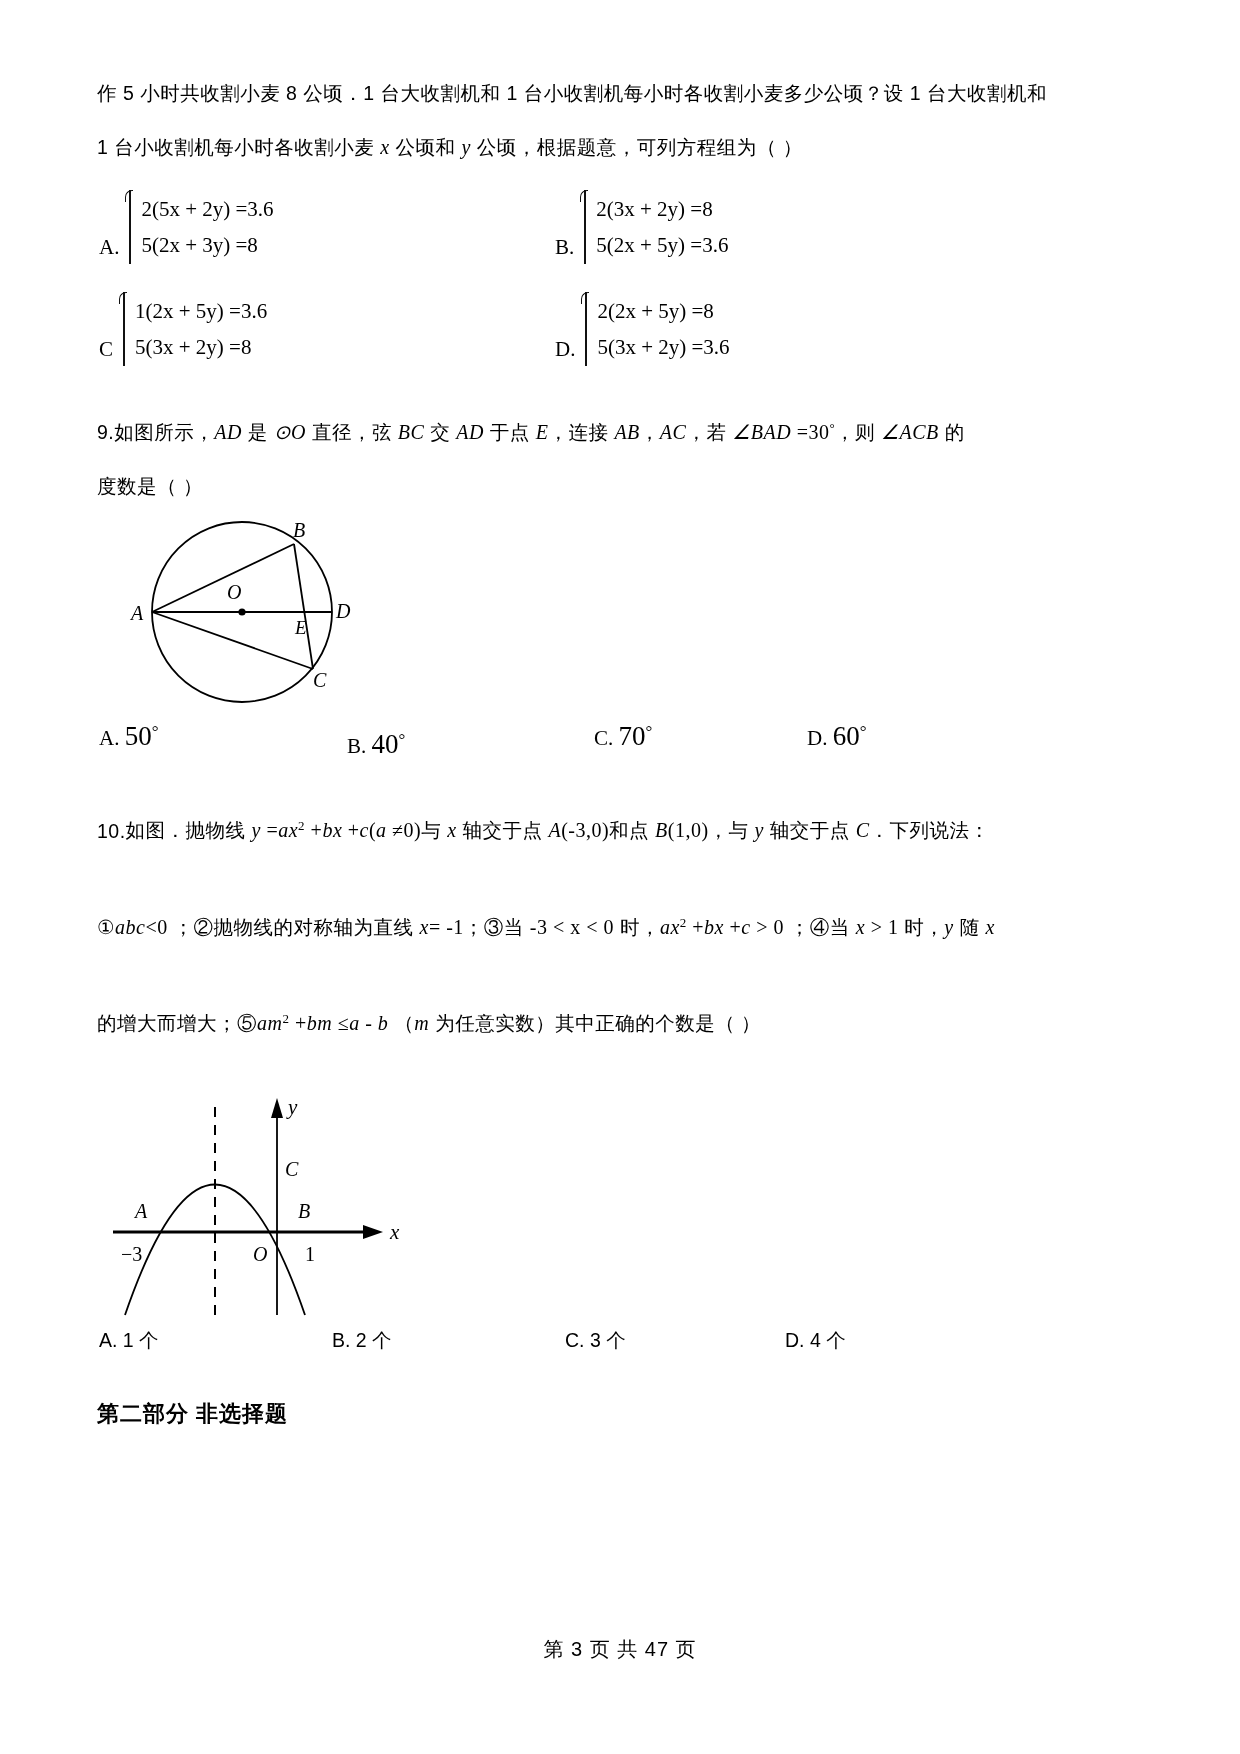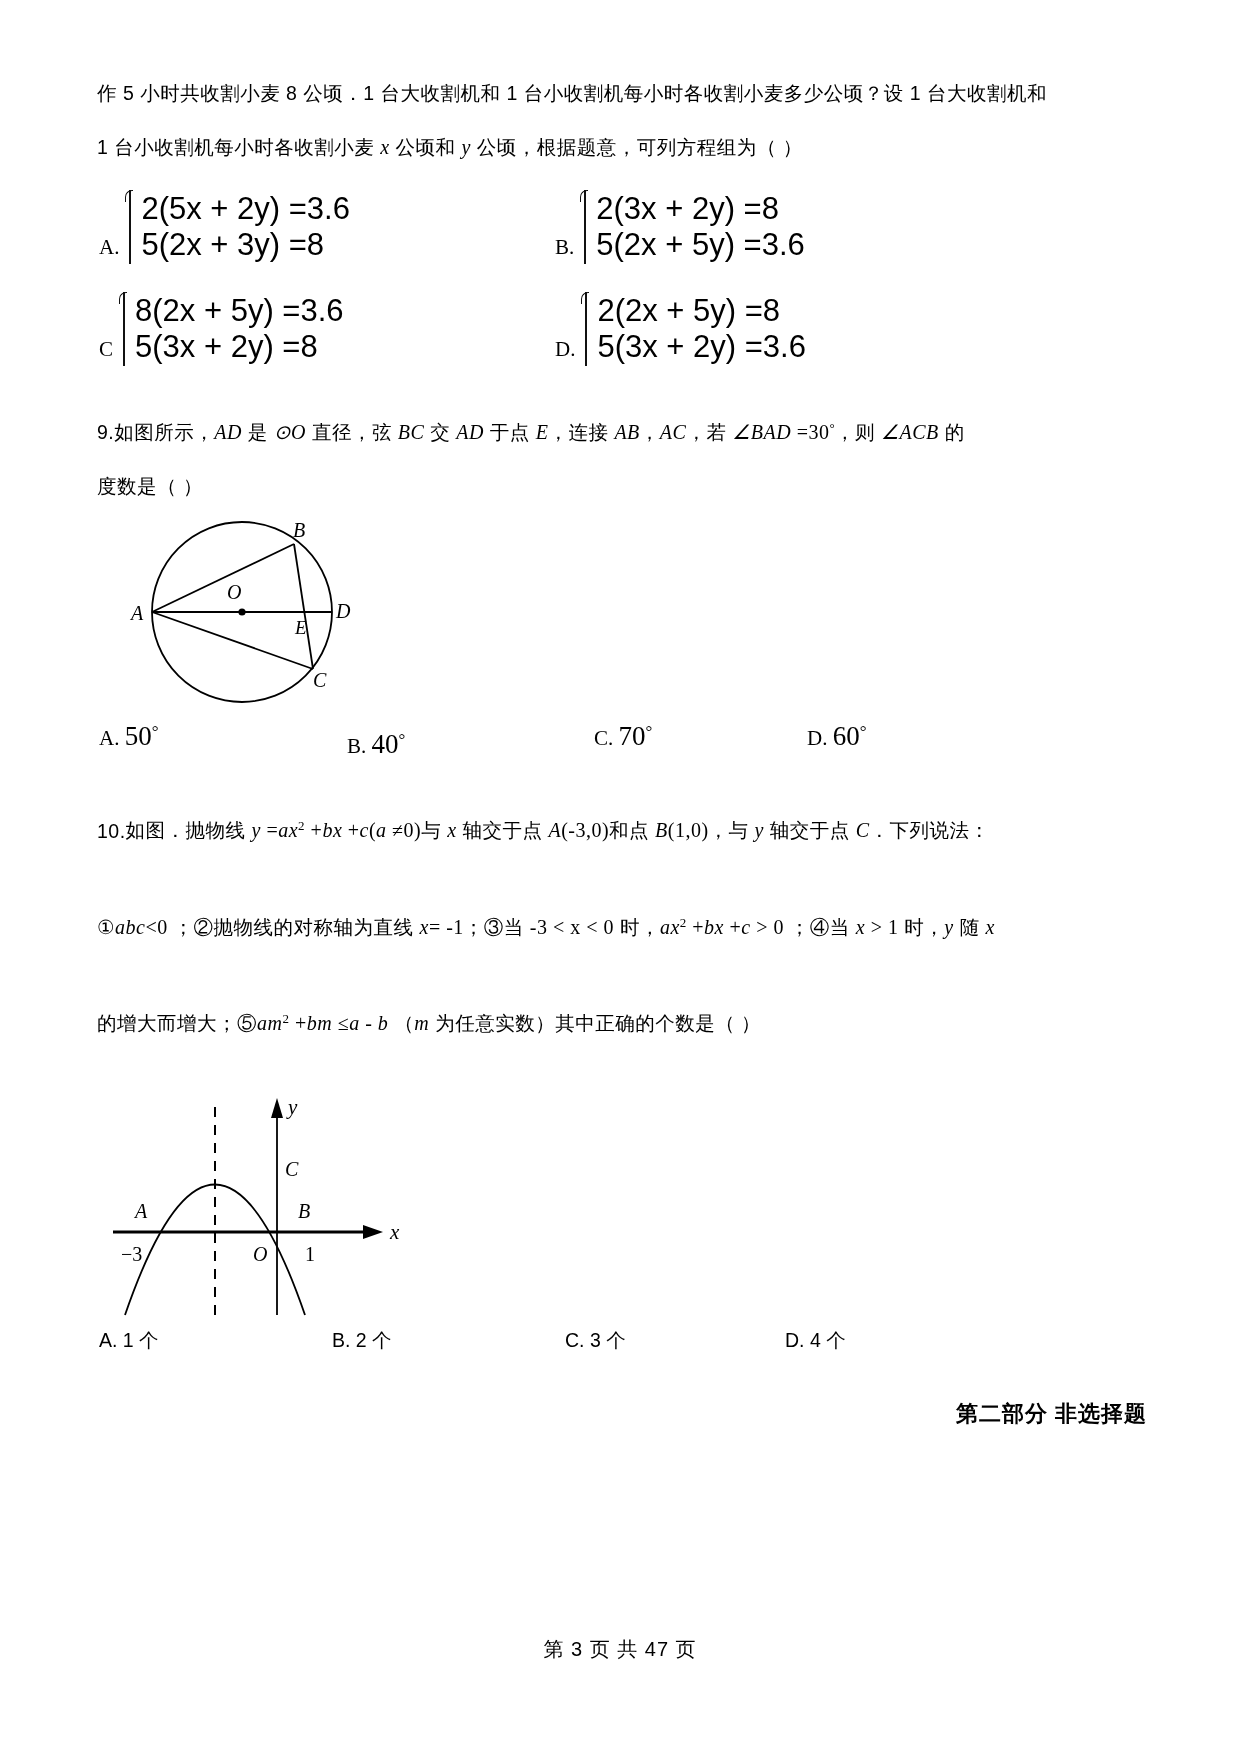--- a/index.html
+++ b/index.html
@@ -32,37 +32,37 @@
   .brace::before{
     content:"";position:absolute;left:6px;top:0;width:1.6px;height:74px;background:#111;
   }
   .brace::after{
     content:"";position:absolute;left:2px;top:0px;width:7px;height:11px;
     border-top:1.6px solid #111;border-left:1.6px solid #111;
     border-top-left-radius:7px;
   }
   .eqs{display:flex;flex-direction:column;justify-content:center;gap:6px;}
   .eq{
-    font-family:Liberation Sans, sans-serif;font-size:31px;white-space:nowrap;
+    font-family:Liberation Serif, serif;font-size:21px;white-space:nowrap;
     line-height:30px;
   }
 
   
   .fig-circle{position:relative;margin-left:20px;}
 
   
   .choice-row{position:relative;height:46px;}
   .choice{position:absolute;font-family:"Liberation Serif",serif;font-size:21px;white-space:nowrap;}
   .choice .deg{font-size:27px;}
   .choice .sup{font-size:17px;vertical-align:super;}
   .choice-cn{font-family:"Liberation Sans",sans-serif;font-size:19.5px;}
 
   
   .section-title{
-    text-align:right;font-family:"Liberation Sans",sans-serif;
+    text-align:left;font-family:"Liberation Sans",sans-serif;
     font-weight:bold;font-size:22px;letter-spacing:1px;
   }
 
   
   .footer{
     position:absolute;left:0;top:1636px;width:1240px;text-align:center;
     font-family:"Liberation Sans",sans-serif;font-size:20px;letter-spacing:1px;
   }
 </style>
 </head>
@@ -92,21 +92,21 @@
         <span class="eq">5(2x + 5y) =3.6</span>
       </span>
     </div>
   </div>
 
   <div class="opt-row" style="margin-top:18px;">
     <div class="opt" style="left:2px;top:0;">
       <span class="opt-letter">C</span>
       <span class="brace"></span>
       <span class="eqs">
-        <span class="eq">8(2x + 5y) =3.6</span>
+        <span class="eq">1(2x + 5y) =3.6</span>
         <span class="eq">5(3x + 2y) =8</span>
       </span>
     </div>
     <div class="opt" style="left:458px;top:0;">
       <span class="opt-letter">D.</span>
       <span class="brace"></span>
       <span class="eqs">
         <span class="eq">2(2x + 5y) =8</span>
         <span class="eq">5(3x + 2y) =3.6</span>
       </span>

